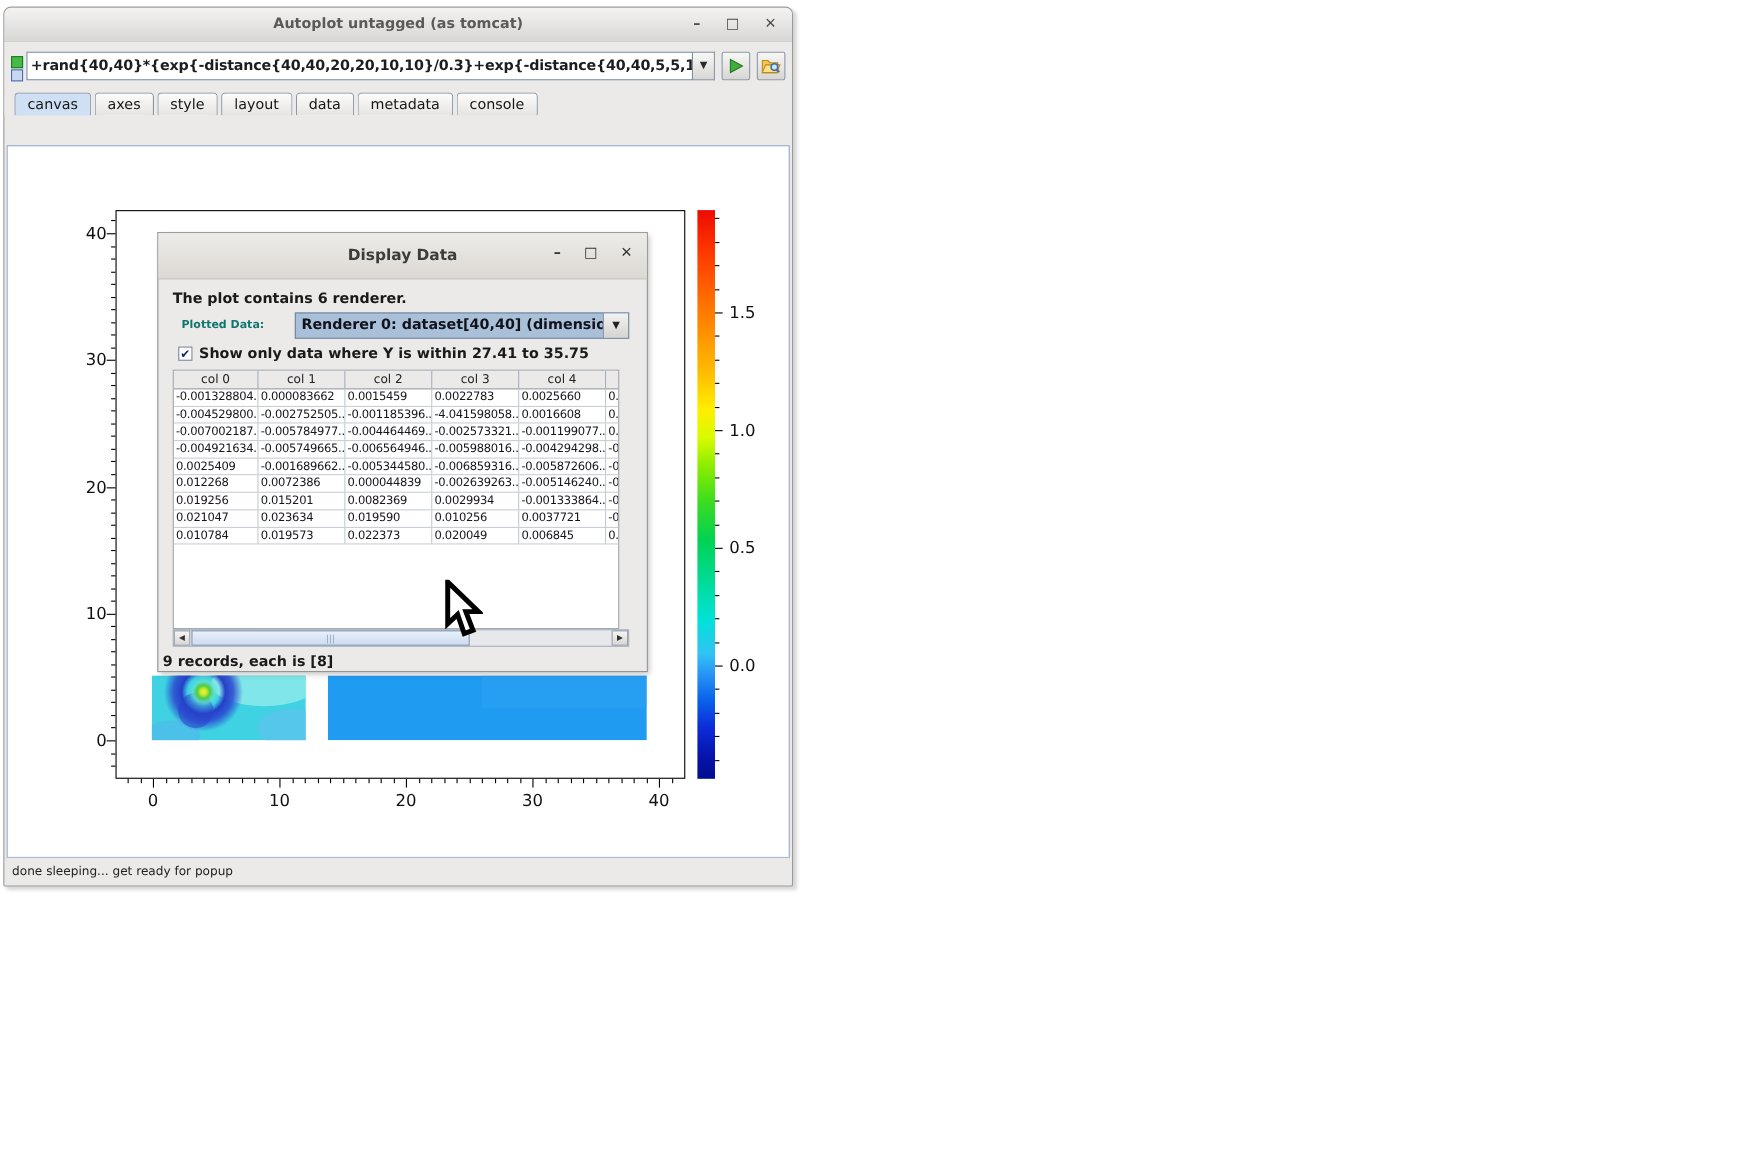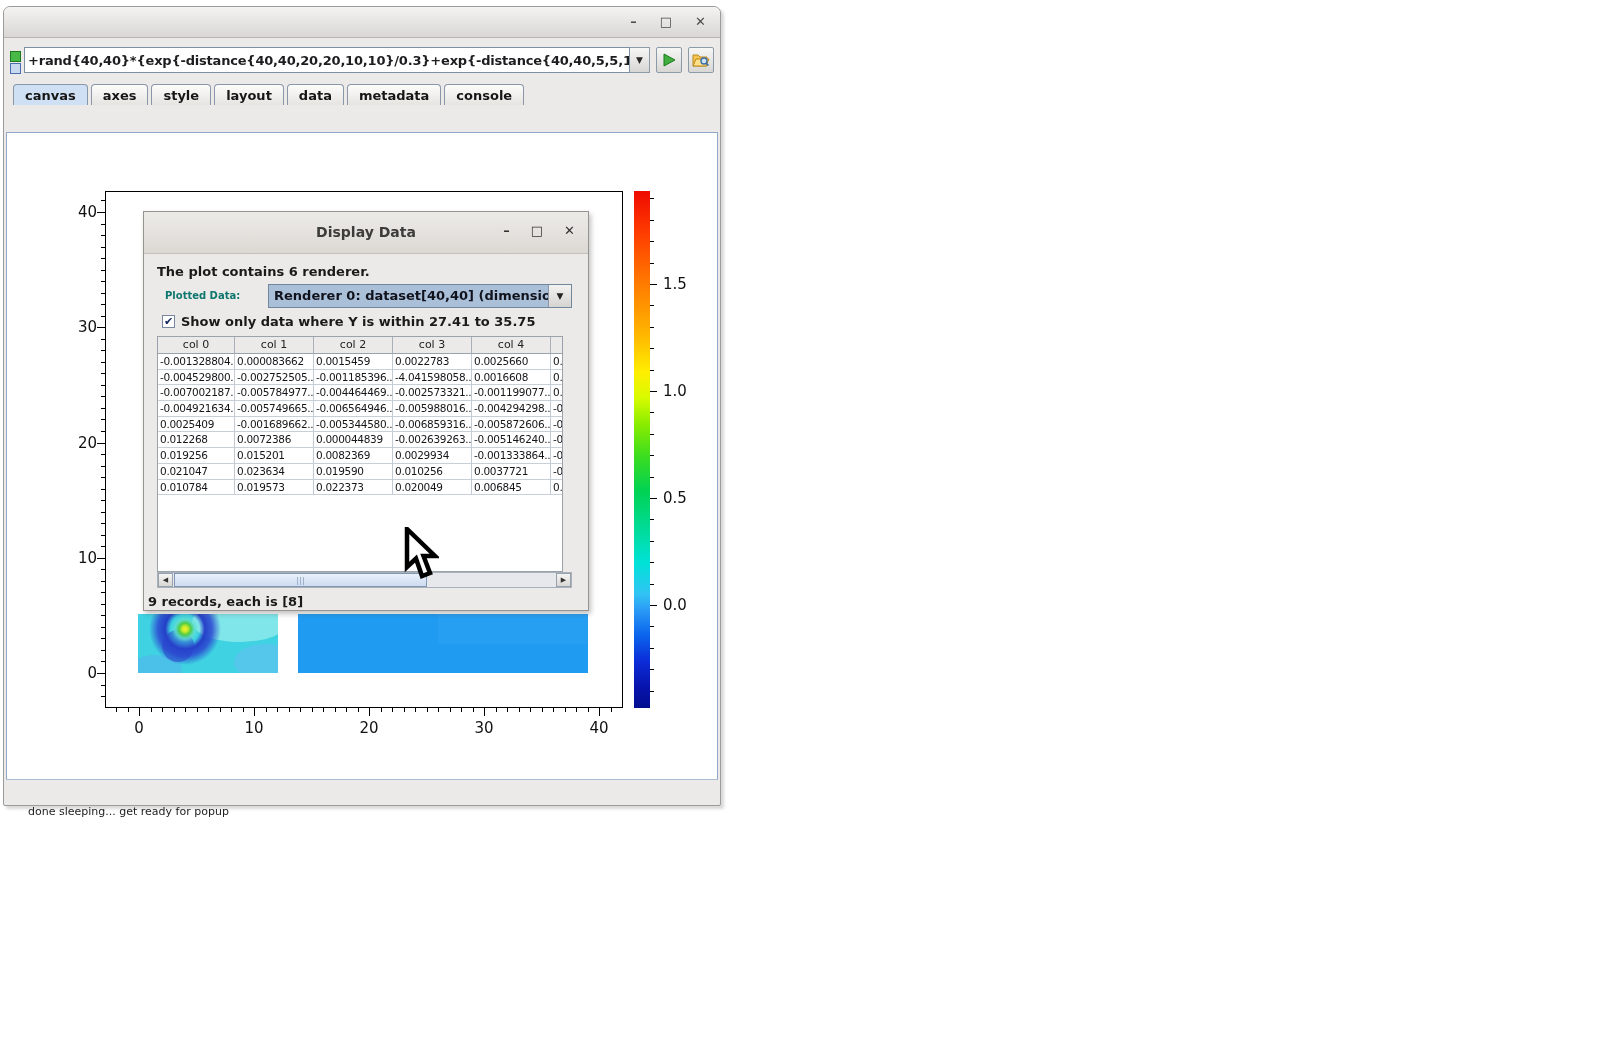--- a/index.html
+++ b/index.html
@@ -32,21 +32,21 @@
             letter-spacing:-0.2px;}
   .tb-btn{position:absolute;top:9px;height:26px;box-sizing:border-box;
           background:linear-gradient(#f7f7f6,#d8d6d3);border:1px solid #8d9aa8;
           display:flex;align-items:center;justify-content:center;}
   .combo-arrow-btn{left:626px;width:20px;border-left:none;}
   .combo-arrow-btn span{font-size:9px;color:#2a2a2a;}
   .play-btn{left:652px;width:26px;border-radius:2px;}
   .folder-btn{left:684px;width:26px;border-radius:2px;}
   
   .tabs{position:relative;height:21px;padding-left:9px;background:#ebeae9;display:flex;gap:3px;}
-  .tab{height:20px;padding:0 11px;font-size:13px;font-weight:bold;color:#161616;
+  .tab{height:20px;padding:0 11px;font-size:13px;font-weight:normal;color:#161616;
        background:linear-gradient(#fcfcfb,#e6e4e1);border:1px solid #8a97a8;border-bottom:none;
        border-radius:4px 4px 0 0;display:flex;align-items:center;}
   .tab.selected{background:#cfe0f4;}
   
   .viewport{position:absolute;left:2px;top:125px;width:710px;height:648px;background:#ffffff;
             border:1px solid #8fa8c8;box-sizing:content-box;overflow:hidden;}
   .plot-frame{position:absolute;left:98px;top:58px;width:518px;height:517px;
               border:1px solid #000;box-sizing:border-box;}
   .tick{position:absolute;background:#000;}
   .axis-label{position:absolute;font-size:15px;color:#111;}
@@ -96,30 +96,31 @@
           text-align:center;color:#333;}
   .hs-left{left:0;} .hs-right{right:0;}
   .hs-thumb{position:absolute;left:16px;top:0;width:253px;height:14px;background:linear-gradient(#e9f0fa,#cddcf0);
             border:1px solid #8296b4;box-sizing:border-box;}
   .hs-grip{position:absolute;left:50%;top:3px;width:8px;height:8px;margin-left:-4px;
            background:repeating-linear-gradient(90deg,#9fb2cc 0 1px,transparent 1px 3px);}
   .dlg-records{position:absolute;left:4px;top:382px;font-size:13px;font-weight:bold;color:#1a1a1a;}
   
   .statusbar{position:absolute;left:2px;bottom:2px;width:712px;height:23px;background:#ebeae9;
              border-top:1px solid #aabdd3;}
-  .status-text{position:absolute;left:22px;top:5px;font-size:11px;color:#222;margin-top:20px;}
+  .status-text{position:absolute;left:5px;top:5px;font-size:11px;color:#222;}
   .cursor-svg{position:absolute;z-index:50;}
 </style>
 </head>
 <body>
 
 <div class="stage">
   <div class="window">
 
     <div class="titlebar">
+      <span class="win-title">Autoplot untagged (as tomcat)</span>
       <span class="win-controls">
         <span>–</span>
         <span>□</span>
         <span>✕</span>
       </span>
     </div>
 
 
     <div class="toolbar">
       <div class="ds-square ds-green"></div>

